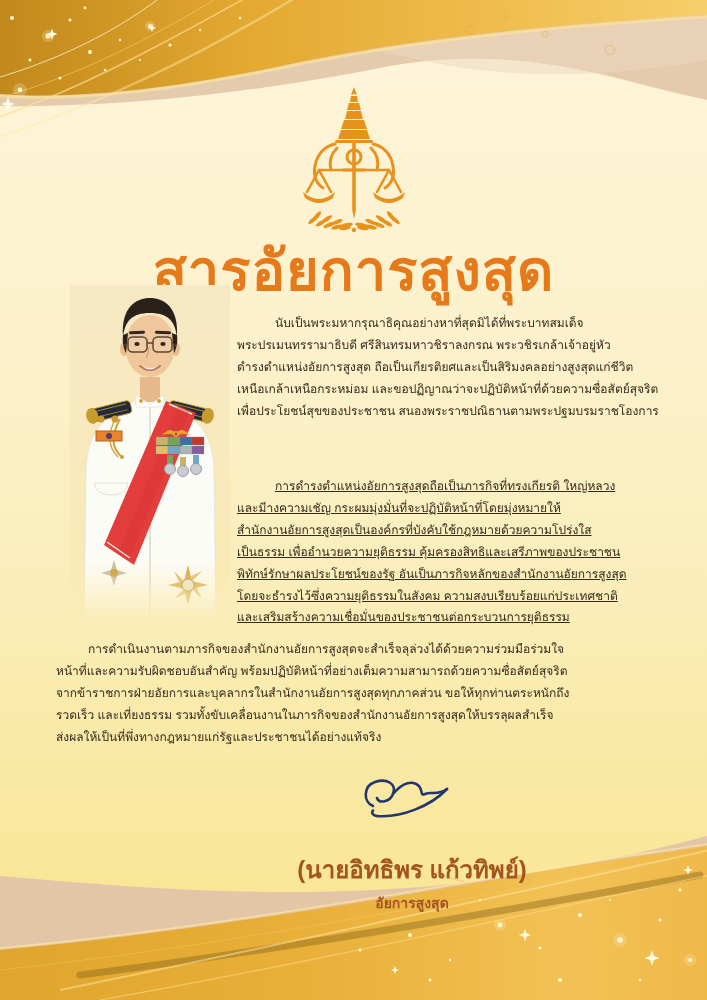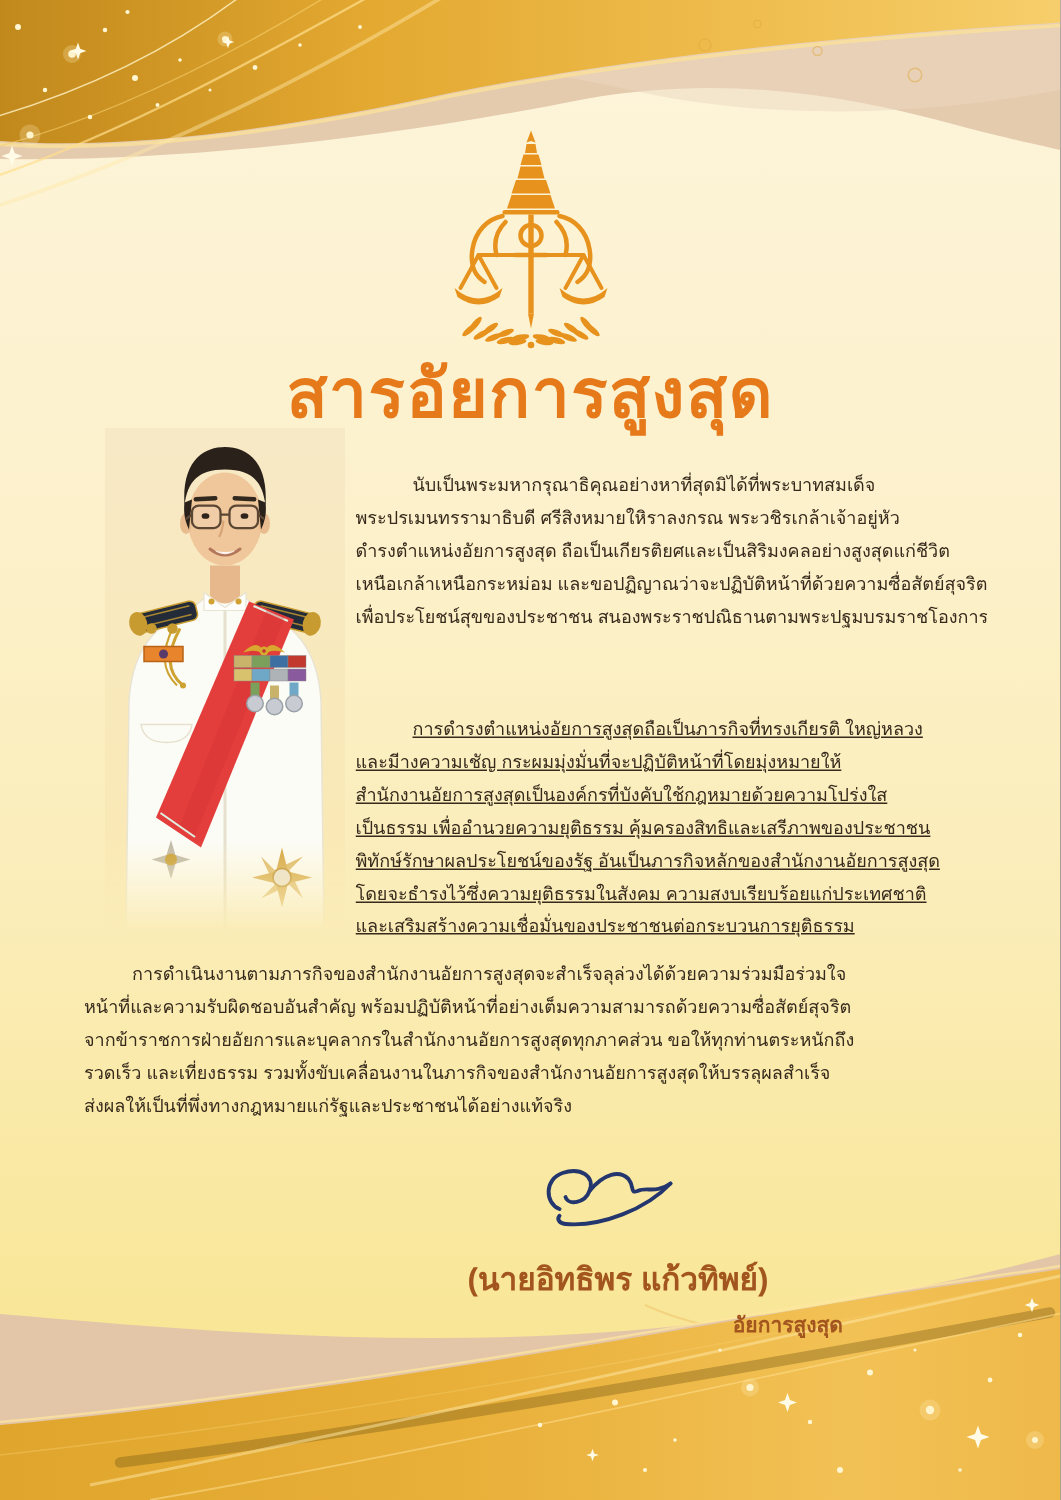--- a/index.html
+++ b/index.html
@@ -7,34 +7,34 @@
     position:relative;width:707px;height:1000px;margin:0 auto;overflow:hidden;
     background:linear-gradient(180deg,#FDF5DC 0%,#FCF1CB 35%,#FBEDB9 60%,#F9E79B 85%,#F8E38A 100%);
     font-family:"Liberation Sans","DejaVu Sans",sans-serif;
   }
   .deco{position:absolute;left:0;pointer-events:none;}
   .deco-top{top:0;}
   .deco-bottom{bottom:0;}
   .emblem{position:absolute;left:0;right:0;top:86px;display:flex;justify-content:center;}
   .title{
     position:absolute;left:0;right:0;top:226px;margin:0;text-align:center;
-    font-size:45px;font-weight:bold;color:#E67A1B;letter-spacing:1px;
+    font-size:56px;font-weight:bold;color:#E67A1B;letter-spacing:1px;
   }
   .portrait{position:absolute;left:70px;top:285px;width:160px;height:336px;}
   .para{position:absolute;color:#362A1C;font-size:12px;line-height:21.9px;overflow:hidden;}
   .para .line{white-space:nowrap;}
   .para-1{left:237px;top:313px;width:421px;height:154px;}
   .para-2{left:237px;top:476px;width:421px;height:154px;text-decoration:underline;}
   .para-3{left:56px;top:639px;width:606px;height:112px;}
   .para-1 .line:first-child,.para-2 .line:first-child{text-indent:38px;}
   .para-3 .line:first-child{text-indent:32px;}
   .sig-block{position:absolute;left:262px;top:772px;width:300px;text-align:center;}
   .sig-svg{display:block;margin:0 auto;}
-  .sig-name{font-size:21px;font-weight:bold;color:#A3551F;margin-top:2px;}
-  .sig-title{font-size:14px;font-weight:bold;color:#A3551F;margin-top:3px;text-align:right;}
+  .sig-name{font-size:24px;font-weight:bold;color:#A3551F;margin-top:16px;}
+  .sig-title{font-size:14px;font-weight:bold;color:#A3551F;margin-top:3px;}
 </style>
 </head>
 <body>
 
 <div class="page">
 
   <svg class="deco deco-top" width="707" height="170" viewBox="0 0 707 170">
     <defs>
       <linearGradient id="goldTop" x1="0" y1="0" x2="1" y2="0">
         <stop offset="0" stop-color="#C1881C"></stop>
@@ -315,21 +315,21 @@
         <g transform="translate(44,288)">
           <path d="M0,-13 L3,-3 L13,0 L3,3 L0,13 L-3,3 L-13,0 L-3,-3 Z" fill="#BFB9A8"></path>
           <circle r="4" fill="#C79B2F"></circle>
         </g>
       </g>
     </svg>
   </div>
 
   <div class="para para-1">
       <div class="line">นับเป็นพระมหากรุณาธิคุณอย่างหาที่สุดมิได้ที่พระบาทสมเด็จ</div>
-      <div class="line">พระปรเมนทรรามาธิบดี ศรีสิงหมายใหิราลงกรณ พระวชิรเกล้าเจ้าอยู่หัว</div>
+      <div class="line">พระปรเมนทรรามาธิบดี ศรีสินทรมหาวชิราลงกรณ พระวชิรเกล้าเจ้าอยู่หัว</div>
       <div class="line">ดำรงตำแหน่งอัยการสูงสุด ถือเป็นเกียรติยศและเป็นสิริมงคลอย่างสูงสุดแก่ชีวิต</div>
       <div class="line">เหนือเกล้าเหนือกระหม่อม และขอปฏิญาณว่าจะปฏิบัติหน้าที่ด้วยความซื่อสัตย์สุจริต</div>
       <div class="line">เพื่อประโยชน์สุขของประชาชน สนองพระราชปณิธานตามพระปฐมบรมราชโองการ</div>
     </div>
   <div class="para para-2">
       <div class="line">การดำรงตำแหน่งอัยการสูงสุดถือเป็นภารกิจที่ทรงเกียรติ ใหญ่หลวง</div>
       <div class="line">และมีางความเชัญ กระผมมุ่งมั่นที่จะปฏิบัติหน้าที่โดยมุ่งหมายให้</div>
       <div class="line">สำนักงานอัยการสูงสุดเป็นองค์กรที่บังคับใช้กฎหมายด้วยความโปร่งใส</div>
       <div class="line">เป็นธรรม เพื่ออำนวยความยุติธรรม คุ้มครองสิทธิและเสรีภาพของประชาชน</div>
       <div class="line">พิทักษ์รักษาผลประโยชน์ของรัฐ อันเป็นภารกิจหลักของสำนักงานอัยการสูงสุด</div>

